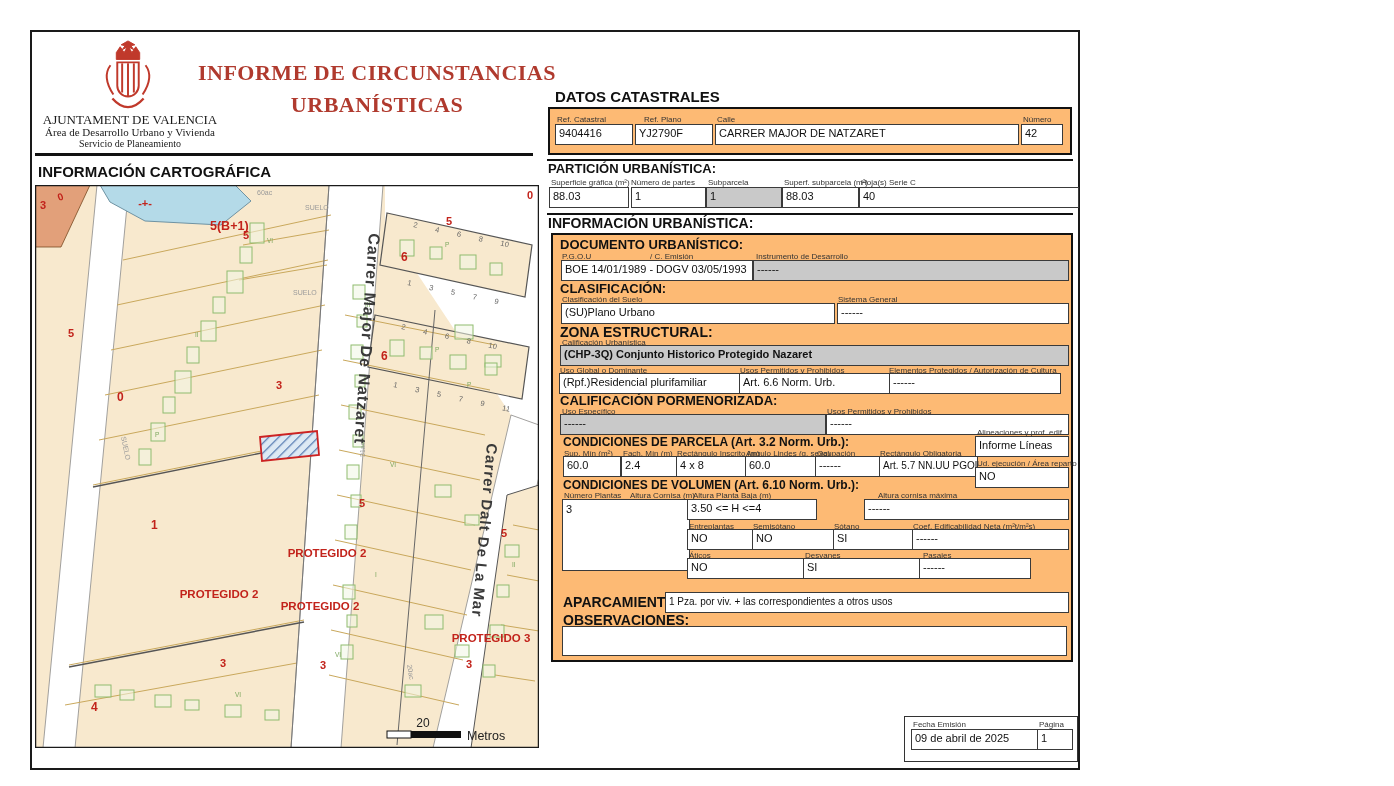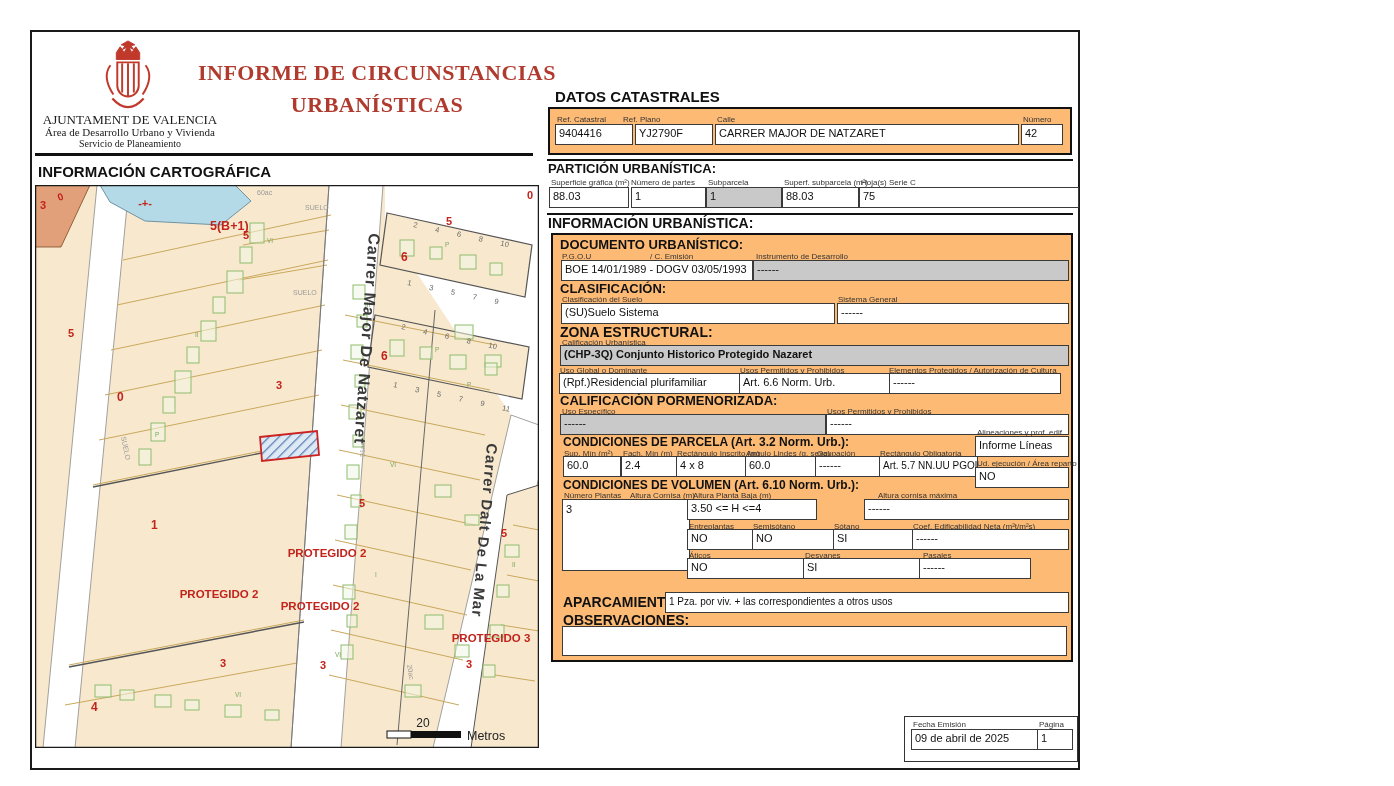--- a/index.html
+++ b/index.html
@@ -215,57 +215,57 @@
       <text x="432" y="555" font-size="12.5" fill="#222">Metros</text>
     </g>
 
     <rect x="0" y="0" width="504" height="563" fill="none" stroke="#1a1a1a" stroke-width="2.5"></rect>
   </svg>
 
   <div class="abs h15" style="left:523px;top:56px">DATOS CATASTRALES</div>
   <div class="thickbox" style="left:516px;top:75px;width:520px;height:44px">
     <span class="sl" style="left:7px;top:6px">Ref. Catastral</span>
     <div class="box" style="left:5px;top:15px;width:70px;height:19px">9404416</div>
-    <span class="sl" style="left:73px;top:6px">Ref. Plano</span>
+    <span class="sl" style="left:94px;top:6px">Ref. Plano</span>
     <div class="box" style="left:85px;top:15px;width:70px;height:19px">YJ2790F</div>
     <span class="sl" style="left:167px;top:6px">Calle</span>
     <div class="box" style="left:165px;top:15px;width:296px;height:19px">CARRER MAJOR DE NATZARET</div>
     <span class="sl" style="left:473px;top:6px">Número</span>
     <div class="box" style="left:471px;top:15px;width:34px;height:19px">42</div>
   </div>
 
   <div class="rule" style="left:515px;top:127px;width:526px;height:2px"></div>
   <div class="abs h13" style="left:516px;top:129px">PARTICIÓN URBANÍSTICA:</div>
   <span class="sl" style="left:519px;top:146px">Superficie gráfica (m²)</span>
   <span class="sl" style="left:599px;top:146px">Número de partes</span>
   <span class="sl" style="left:676px;top:146px">Subparcela</span>
   <span class="sl" style="left:752px;top:146px">Superf. subparcela (m²)</span>
   <span class="sl" style="left:829px;top:146px">Hoja(s) Serie C</span>
   <div class="box" style="left:517px;top:155px;width:72px;height:19px">88.03</div>
   <div class="box" style="left:599px;top:155px;width:67px;height:19px">1</div>
   <div class="box gray" style="left:674px;top:155px;width:68px;height:19px">1</div>
   <div class="box" style="left:750px;top:155px;width:69px;height:19px">88.03</div>
-  <div class="box" style="left:827px;top:155px;width:212px;height:19px">75</div>
+  <div class="box" style="left:827px;top:155px;width:212px;height:19px">40</div>
 
   <div class="rule" style="left:515px;top:181px;width:526px;height:2px"></div>
   <div class="abs h14" style="left:516px;top:183px">INFORMACIÓN URBANÍSTICA:</div>
 
   <div class="thickbox" style="left:519px;top:201px;width:518px;height:425px">
 
     <div class="abs h13" style="left:7px;top:2px">DOCUMENTO URBANÍSTICO:</div>
     <span class="sl" style="left:9px;top:17px">P.G.O.U</span>
     <span class="sl" style="left:97px;top:17px">/  C. Emisión</span>
     <span class="sl" style="left:203px;top:17px">Instrumento de Desarrollo</span>
     <div class="box" style="left:8px;top:25px;width:184px;height:19px">BOE 14/01/1989 - DOGV 03/05/1993</div>
     <div class="box gray" style="left:200px;top:25px;width:308px;height:19px">------</div>
 
     <div class="abs h13" style="left:7px;top:46px">CLASIFICACIÓN:</div>
     <span class="sl" style="left:9px;top:60px">Clasificación del Suelo</span>
     <span class="sl" style="left:285px;top:60px">Sistema General</span>
-    <div class="box" style="left:8px;top:68px;width:266px;height:19px">(SU)Suelo Sistema</div>
+    <div class="box" style="left:8px;top:68px;width:266px;height:19px">(SU)Plano Urbano</div>
     <div class="box" style="left:284px;top:68px;width:224px;height:19px">------</div>
 
     <div class="abs h14" style="left:7px;top:89px">ZONA ESTRUCTURAL:</div>
     <span class="sl" style="left:9px;top:103px">Calificación Urbanística</span>
     <div class="box gray bold" style="left:7px;top:110px;width:501px;height:19px">(CHP-3Q) Conjunto Historico Protegido Nazaret</div>
 
     <span class="sl" style="left:7px;top:131px">Uso Global o Dominante</span>
     <span class="sl" style="left:187px;top:131px">Usos Permitidos y Prohibidos</span>
     <span class="sl" style="left:336px;top:131px">Elementos Protegidos / Autorización de Cultura</span>
     <div class="box" style="left:6px;top:138px;width:174px;height:19px">(Rpf.)Residencial plurifamiliar</div>

